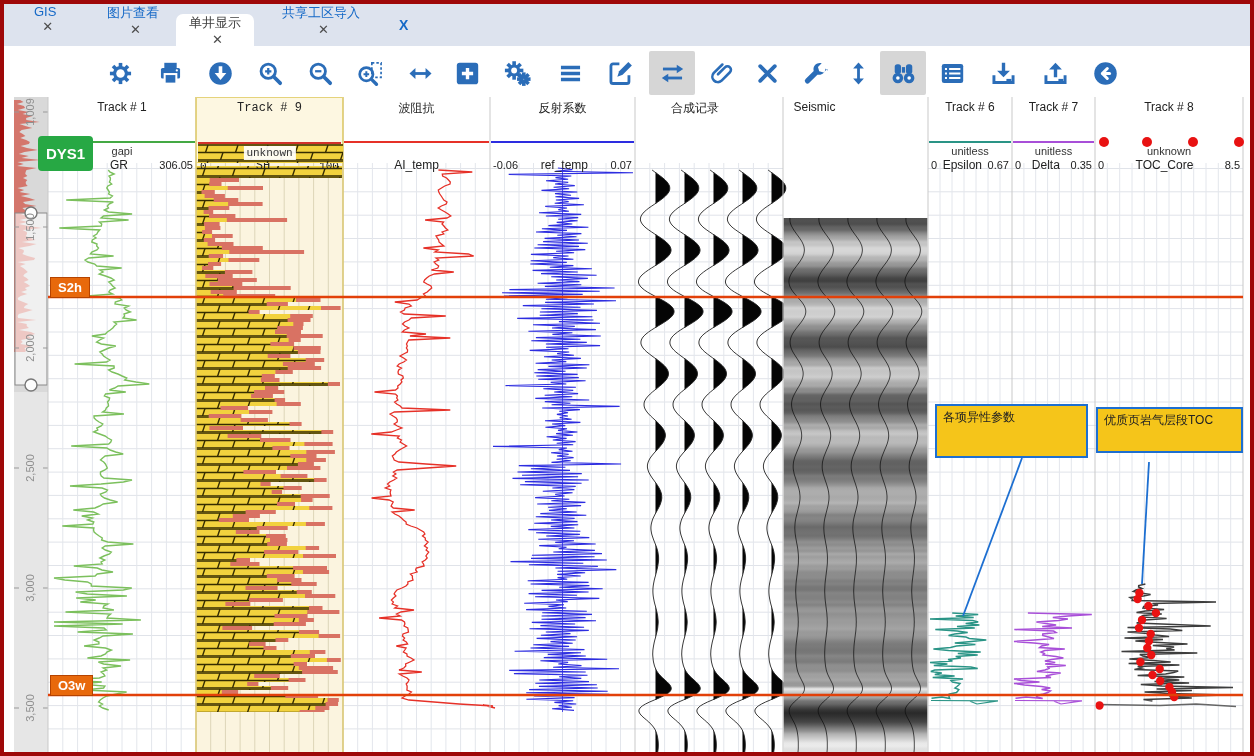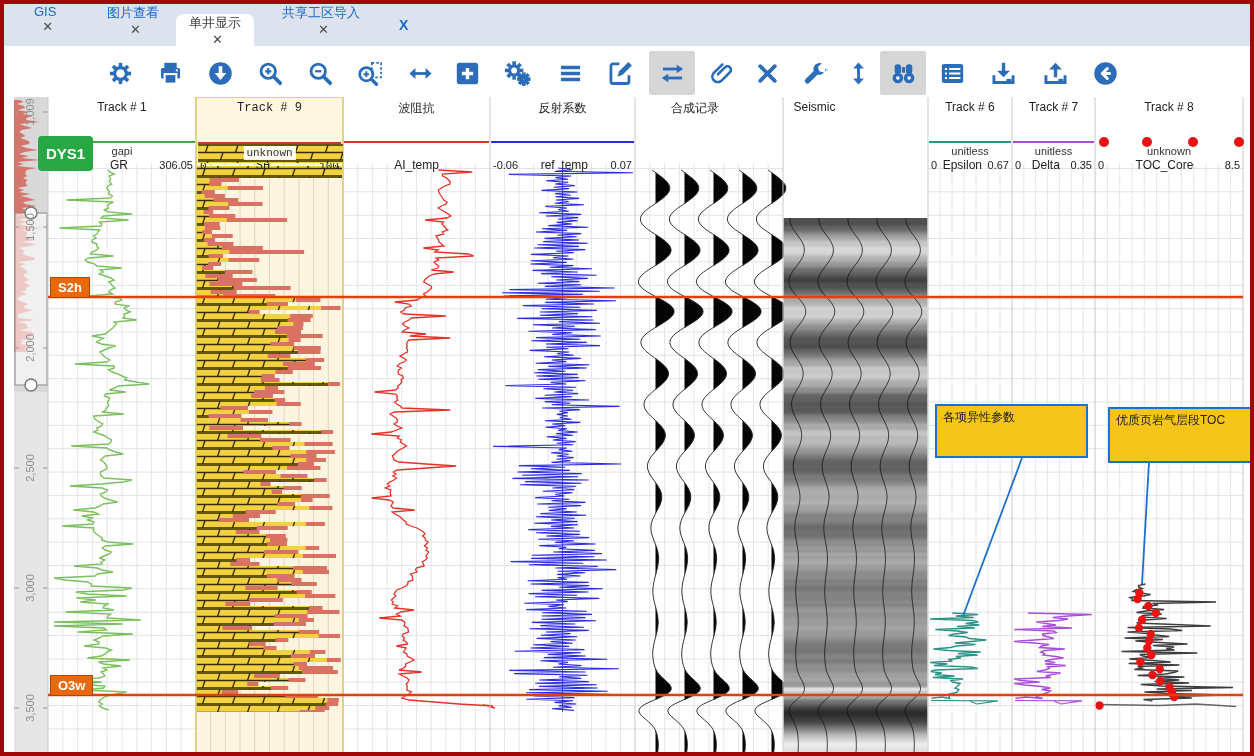--- a/index.html
+++ b/index.html
@@ -690,16 +690,16 @@
         <span class="h-dot" style="left:47px"></span>
         <span class="h-dot" style="left:93px"></span>
         <span class="h-dot" style="left:139px"></span>
         <div class="h-unit">unknown</div>
       </div>
     </div>
   <div id="overlays">
       <div class="mlabel" style="left: 50px; top: 277px;">S2h</div>
       <div class="mlabel" style="left: 50px; top: 675px;">O3w</div>
       <div class="anno" style="left: 935px; top: 404px; width: 153px; height: 54px;">各项异性参数</div>
-      <div class="anno" style="left: 1096px; top: 407px; width: 147px; height: 56px; margin-left: 12px;">优质页岩气层段TOC</div>
+      <div class="anno" style="left: 1096px; top: 407px; width: 147px; height: 46px;">优质页岩气层段TOC</div>
     </div>
   <div class="frame"></div>
 </div>
 
 </body></html>

